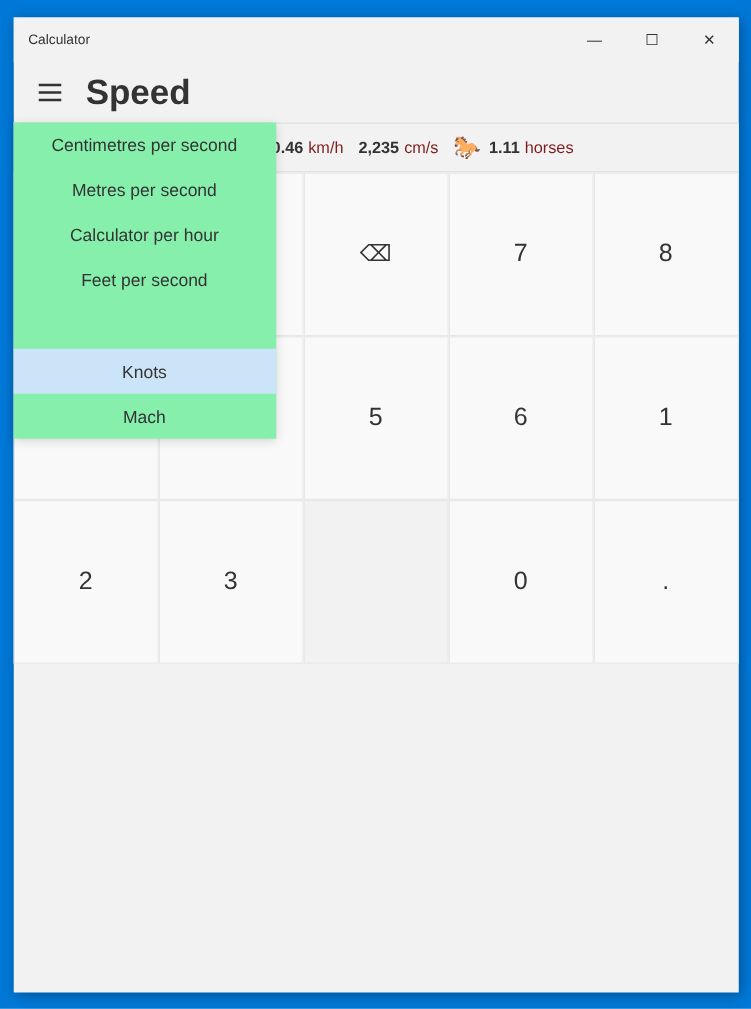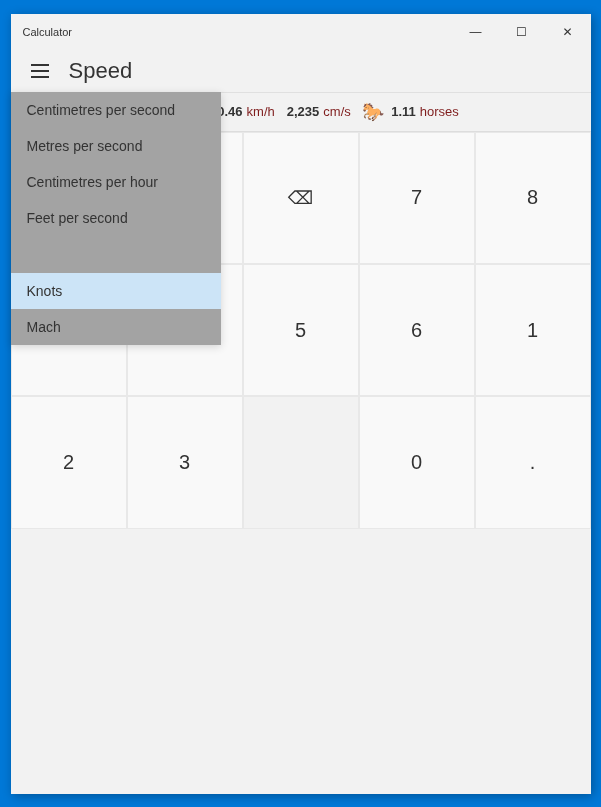--- a/index.html
+++ b/index.html
@@ -79,38 +79,39 @@
     }
 
     .hamburger span {
       display: block;
       width: 18px;
       height: 2px;
       background: #333;
     }
 
     .header-title {
-      font-size: 22px;
-      font-weight: 400;
+      font-size: 28px;
+      font-weight: 700;
       color: #333;
     }
 
     .dropdown-area {
       position: relative;
       flex-shrink: 0;
     }
 
     .dropdown-menu {
       position: absolute;
       top: 0;
       left: 0;
-      background: #a3a3a3;
+      background: #86efac;
       width: 210px;
       z-index: 10;
       box-shadow: 0 2px 8px rgba(0,0,0,0.15);
+      text-align: center;
     }
 
     .dropdown-item {
       padding: 10px 16px;
       font-size: 14px;
       color: #333;
       cursor: pointer;
     }
 
     .dropdown-item.selected {
@@ -205,21 +206,21 @@
       <span></span>
       <span></span>
     </div>
     <span class="header-title">Speed</span>
   </div>
 
   <div class="dropdown-area">
     <div class="dropdown-menu">
       <div class="dropdown-item">Centimetres per second</div>
       <div class="dropdown-item">Metres per second</div>
-      <div class="dropdown-item">Centimetres per hour</div>
+      <div class="dropdown-item">Calculator per hour</div>
       <div class="dropdown-item">Feet per second</div>
       <div class="dropdown-item selected">Knots</div>
       <div class="dropdown-item">Mach</div>
     </div>
   </div>
 
   <div class="conversion-bar">
     <span class="conversion-value">0.07</span>
     <span class="conversion-unit">M</span>
     <span class="conversion-value">22.35</span>

